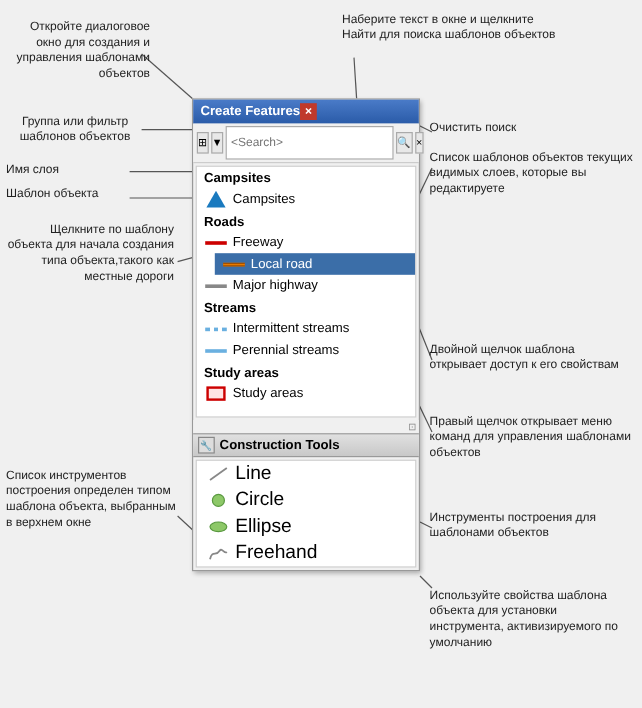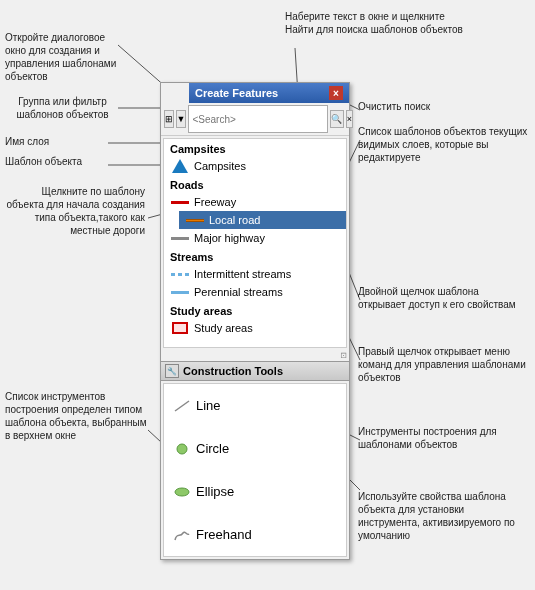--- a/index.html
+++ b/index.html
@@ -33,22 +33,20 @@
     }
 
     .dialog-titlebar {
       background: linear-gradient(to bottom, #4a7bc8, #2a5ba8);
       color: white;
       font-size: 11px;
       font-weight: bold;
       padding: 3px 6px;
       display: flex;
       align-items: center;
-      justify-content: space-between;
-      margin-left: 28px;
     }
 
     .dialog-titlebar .close-btn {
       background: #c0392b;
       border: none;
       color: white;
       font-size: 10px;
       width: 14px;
       height: 14px;
       cursor: pointer;
@@ -195,37 +193,37 @@
 
     .construction-tools-list {
       background: white;
       border: 1px solid #ccc;
       margin: 2px;
     }
 
     .tool-item {
       display: flex;
       align-items: center;
-      padding: 14px 8px;
+      padding: 2px 8px;
       cursor: pointer;
-      font-size: 13px;
+      font-size: 16px;
       text-align: right;
     }
 
     .tool-icon {
       width: 20px;
       height: 14px;
       margin-right: 4px;
       display: flex;
       align-items: center;
       justify-content: center;
     }
 
     
-    .ann-left-1 { left: 5px; top: 31px; width: 120px; text-align: left; }
+    .ann-left-1 { left: 5px; top: 16px; width: 120px; text-align: right; }
 
     
     svg.annotations {
       position: absolute;
       top: 0;
       left: 0;
       width: 535px;
       height: 590px;
       pointer-events: none;
     }

